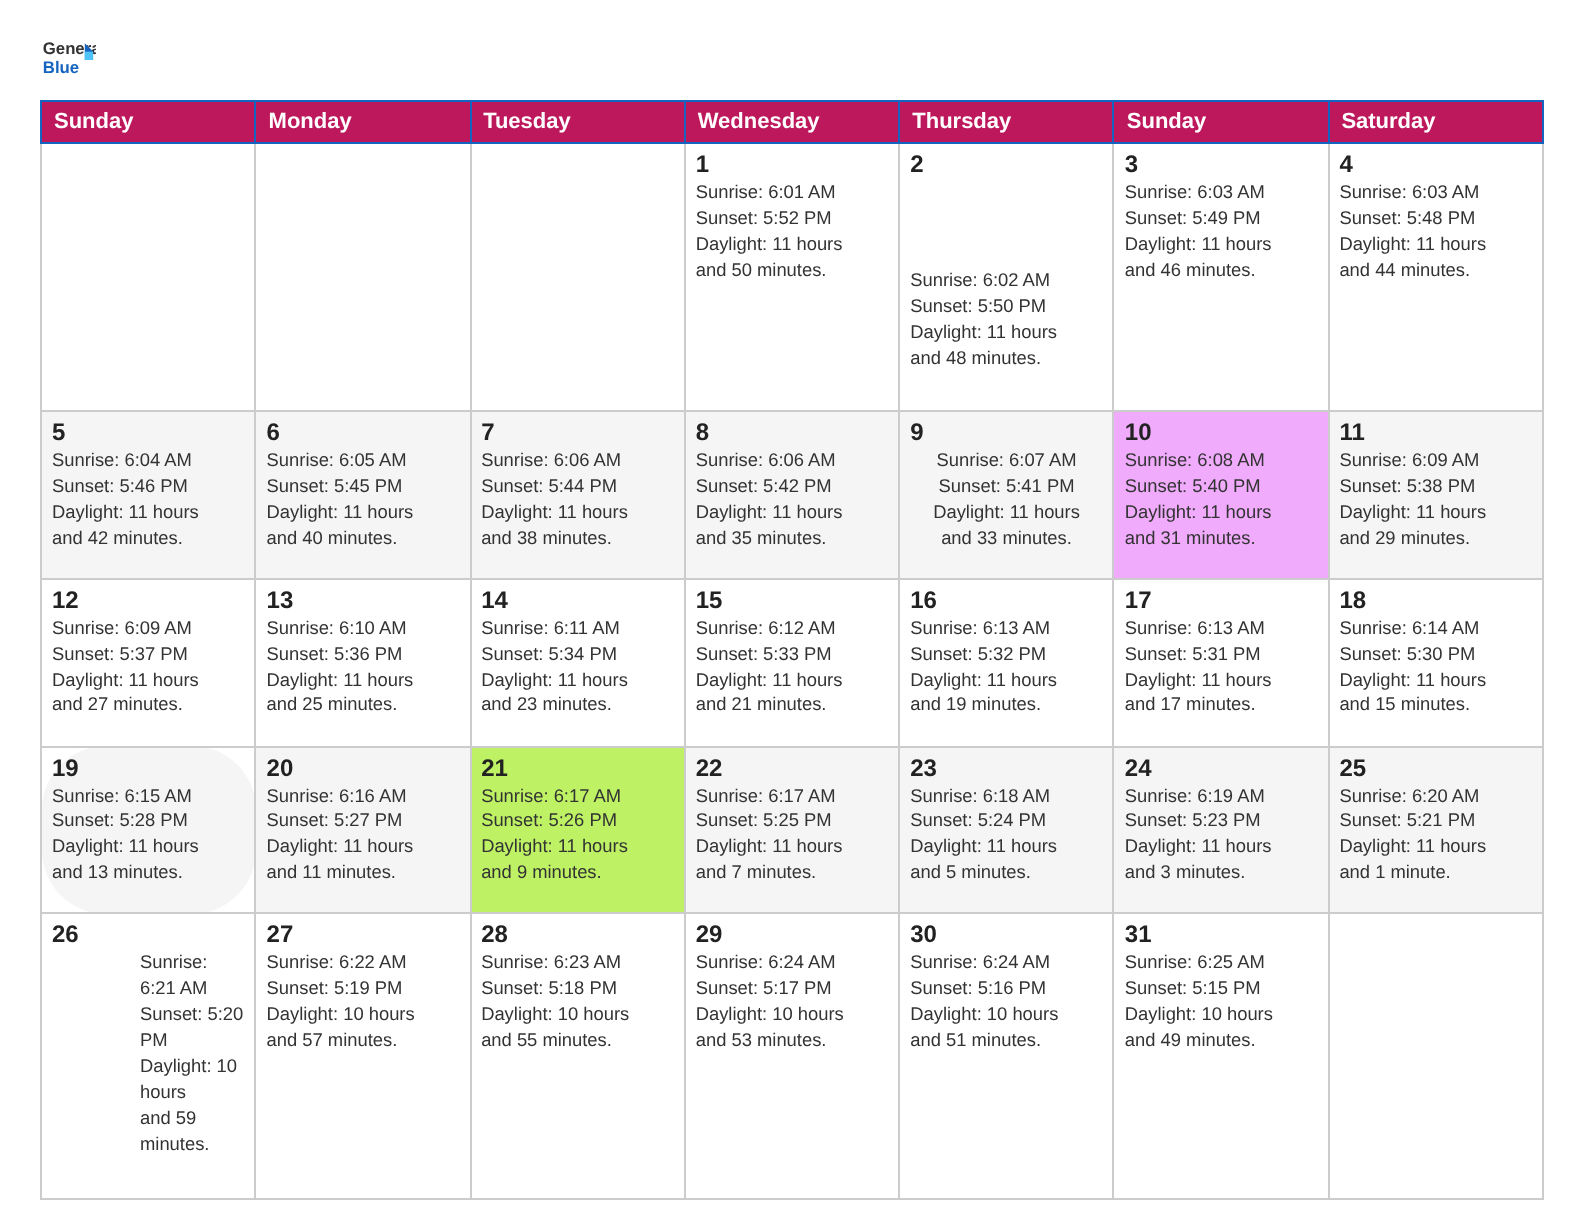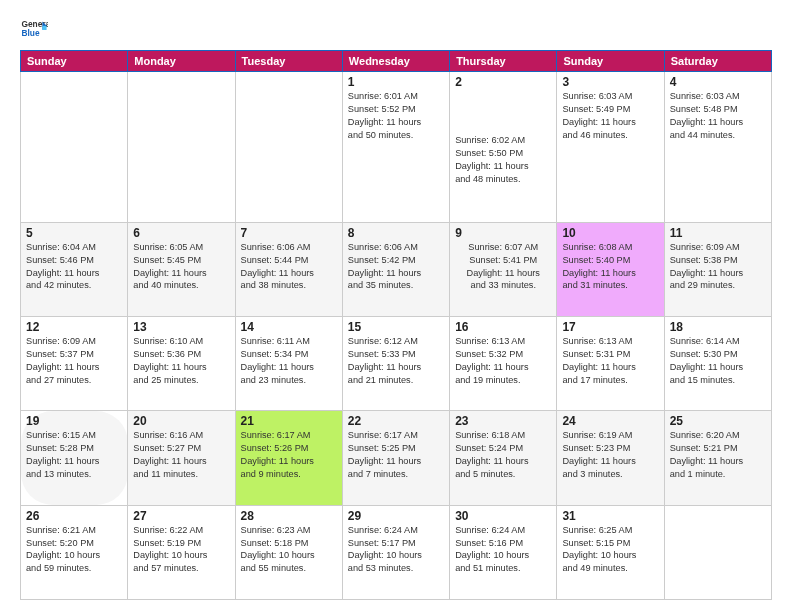--- a/index.html
+++ b/index.html
@@ -300,21 +300,21 @@
             <span class="day-number">25</span>
             <div class="day-info" style="white-space: pre-line;">Sunrise: 6:20 AM
 Sunset: 5:21 PM
 Daylight: 11 hours
 and 1 minute.</div>
           </td>
         </tr>
         <tr>
           <td>
             <span class="day-number">26</span>
-            <div class="day-info" style="white-space: pre-line;">Sunrise: 6:21 AM
+            <div class="day-info" style="white-space: pre-line; margin-left: 44px;">Sunrise: 6:21 AM
 Sunset: 5:20 PM
 Daylight: 10 hours
 and 59 minutes.</div>
           </td>
           <td>
             <span class="day-number">27</span>
             <div class="day-info" style="white-space: pre-line;">Sunrise: 6:22 AM
 Sunset: 5:19 PM
 Daylight: 10 hours
 and 57 minutes.</div>

